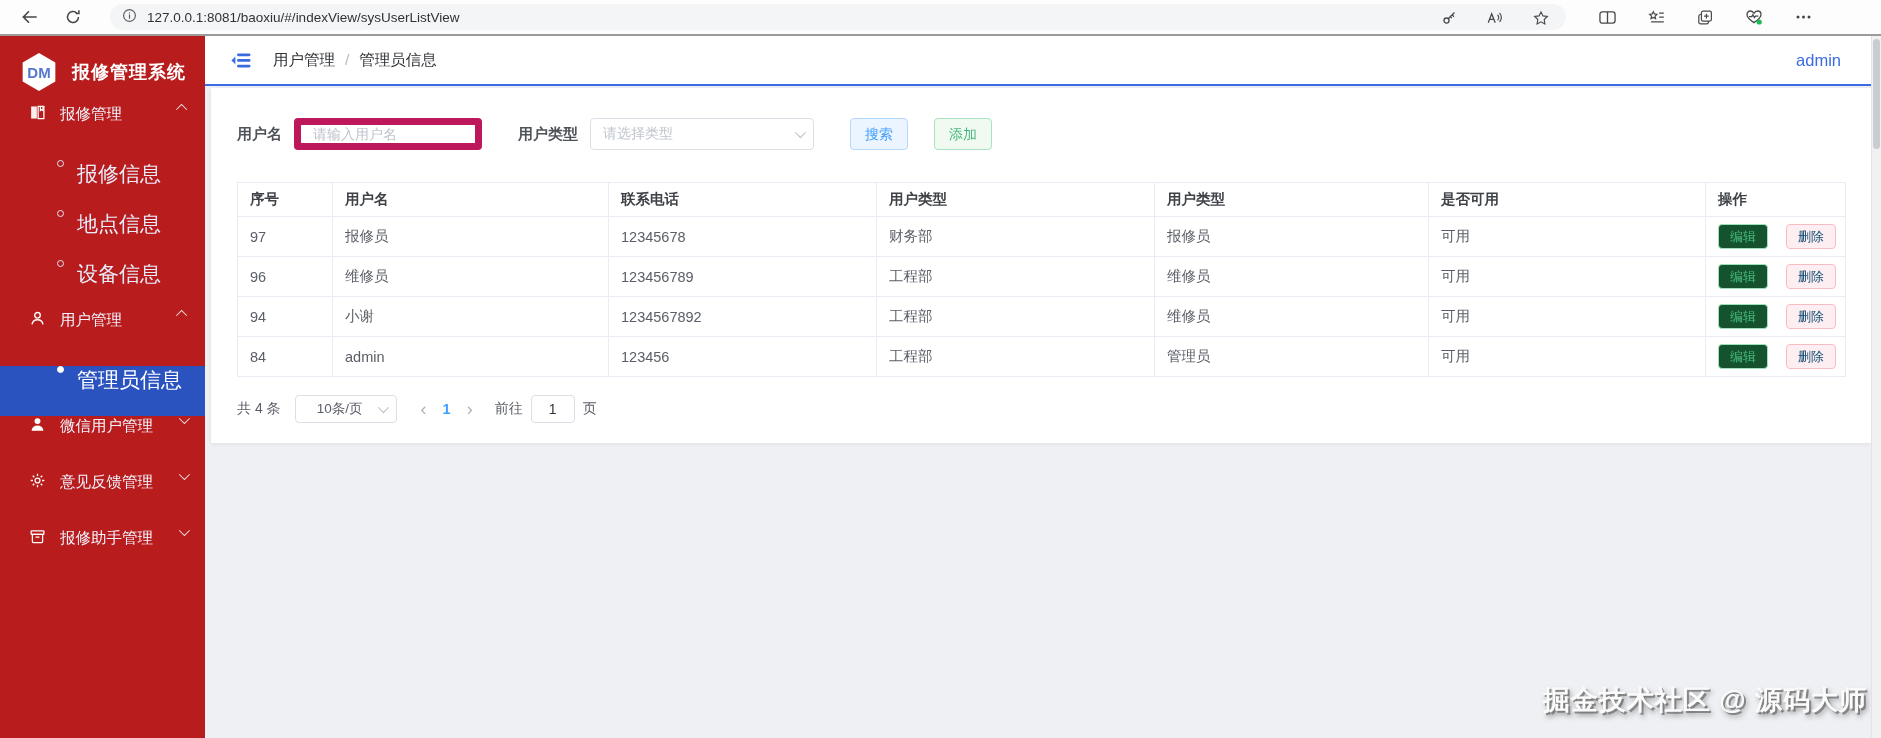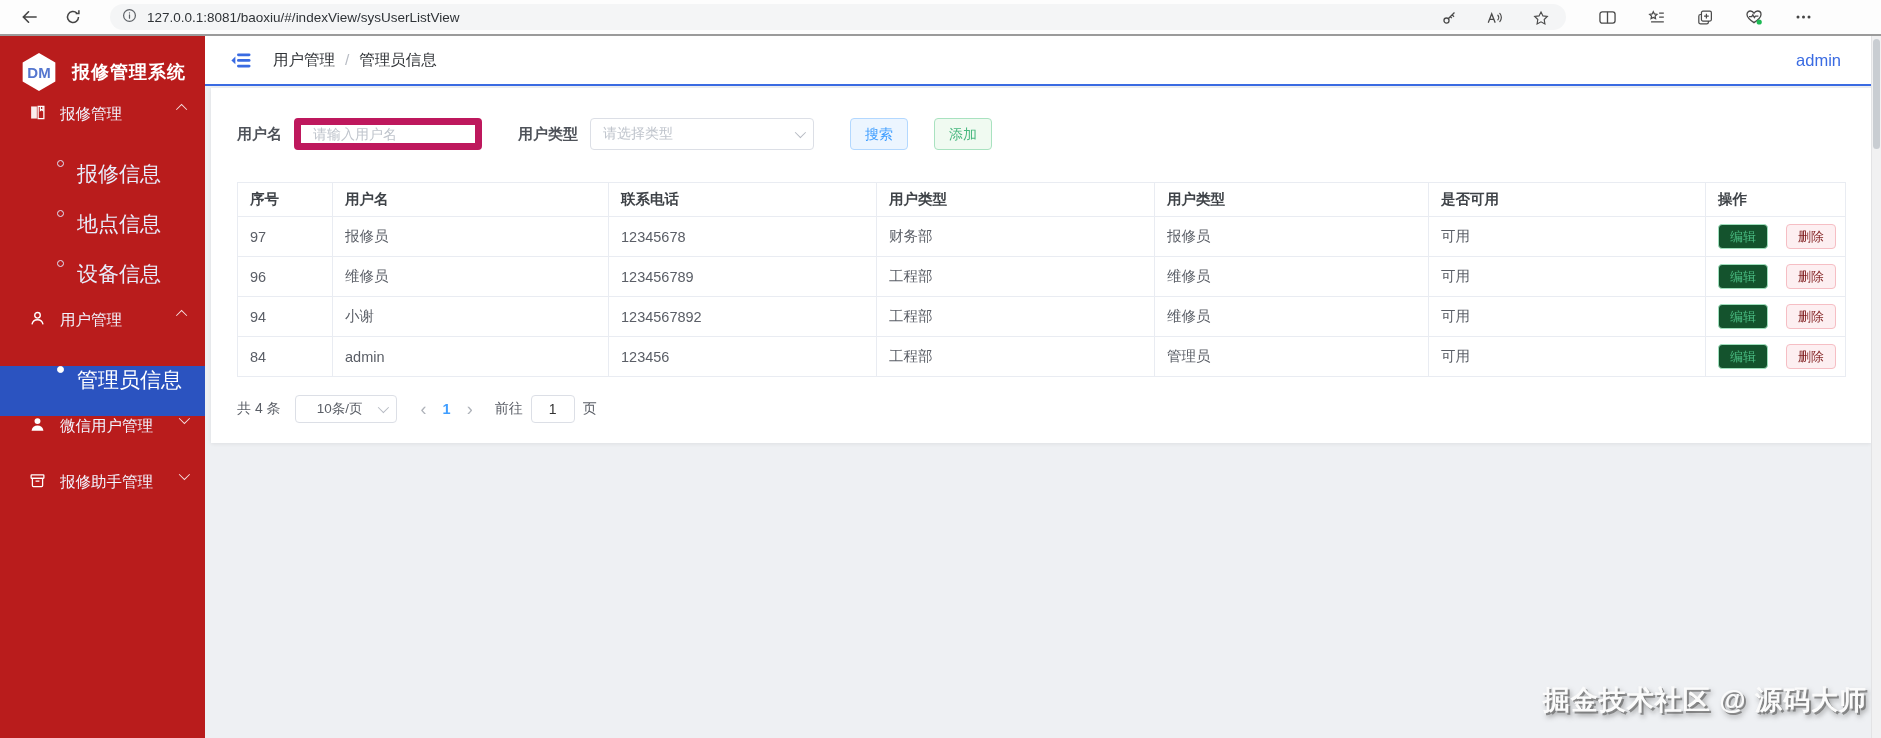--- a/index.html
+++ b/index.html
@@ -80,21 +80,21 @@
   
   table.data-table{width:100%;border-collapse:collapse;table-layout:fixed;}
   .data-table th,.data-table td{
     border:1px solid #e9ecf2;text-align:left;padding:7px 12px;font-size:14.5px;height:18px;
     white-space:nowrap;overflow:hidden;box-sizing:content-box;
   }
   .data-table th{color:#3f4348;font-weight:bold;background:#ffffff;}
   .data-table td{color:#5a5e66;}
   .btn-mini{font-size:13px;padding:5px 11px;border-radius:4px;cursor:pointer;line-height:1;}
   .btn-edit{background:#14532d;border:1px solid #9fe0bd;color:#48b87f;margin-right:18px;text-align:center;}
-  .btn-delete{background:#fdeff1;border:1px solid #f6bec4;color:#7f1d1d;}
+  .btn-delete{background:#fdeff1;border:1px solid #f6bec4;color:#0c4a6e;}
   
   .pagination{display:flex;align-items:center;margin-top:18px;font-size:14px;color:#5a5e66;}
   .pager-size{width:102px;height:28px;margin-left:14px;justify-content:space-between;}
   .pager-size span:first-child{color:#5a5e66;font-size:13.5px;margin:0 auto;padding-right:6px;}
   .pg-arrow{color:#aeb2b9;font-size:18px;padding:0 8px;cursor:pointer;}
   .pg-arrow.first{margin-left:16px;}
   .pg-current{color:#409eff;font-weight:bold;font-size:14.5px;padding:0 8px;cursor:pointer;}
   .goto-label{margin-left:14px;}
   .goto-input{
     width:44px;height:28px;margin:0 8px;border:1px solid #dcdfe6;border-radius:4px;text-align:center;
@@ -237,20 +237,30 @@
         <span class="mi-label">管理员信息</span>
       </div>
       <div class="menu-item group">
         <span class="mi-icon">
           <svg viewBox="0 0 16 16" width="17" height="17" fill="#fff">
             <circle cx="8" cy="4.8" r="2.8"></circle>
             <path d="M2.4 13.8c.5-3.2 2.8-4.8 5.6-4.8s5.1 1.6 5.6 4.8z"></path>
           </svg>
         </span>
         <span class="mi-label">微信用户管理</span>
+        <span class="chev down"></span>
+      </div>
+      <div class="menu-item group">
+        <span class="mi-icon">
+          <svg viewBox="0 0 16 16" width="17" height="17" fill="none" stroke="#fff" stroke-width="1.2">
+            <circle cx="8" cy="8" r="2.3"></circle>
+            <path d="M8 1.6v2.1M8 12.3v2.1M1.6 8h2.1M12.3 8h2.1M3.5 3.5L5 5M11 11l1.5 1.5M12.5 3.5L11 5M5 11l-1.5 1.5"></path>
+          </svg>
+        </span>
+        <span class="mi-label">意见反馈管理</span>
         <span class="chev down"></span>
       </div>
       <div class="menu-item group">
         <span class="mi-icon">
           <svg viewBox="0 0 16 16" width="17" height="17" fill="none" stroke="#fff" stroke-width="1.2">
             <rect x="2" y="2.8" width="12" height="3.2" rx=".6"></rect>
             <path d="M3.2 6h9.6v6.8a.9.9 0 0 1-.9.9H4.1a.9.9 0 0 1-.9-.9z"></path>
             <path d="M6.2 8.6h3.6"></path>
           </svg>
         </span>

